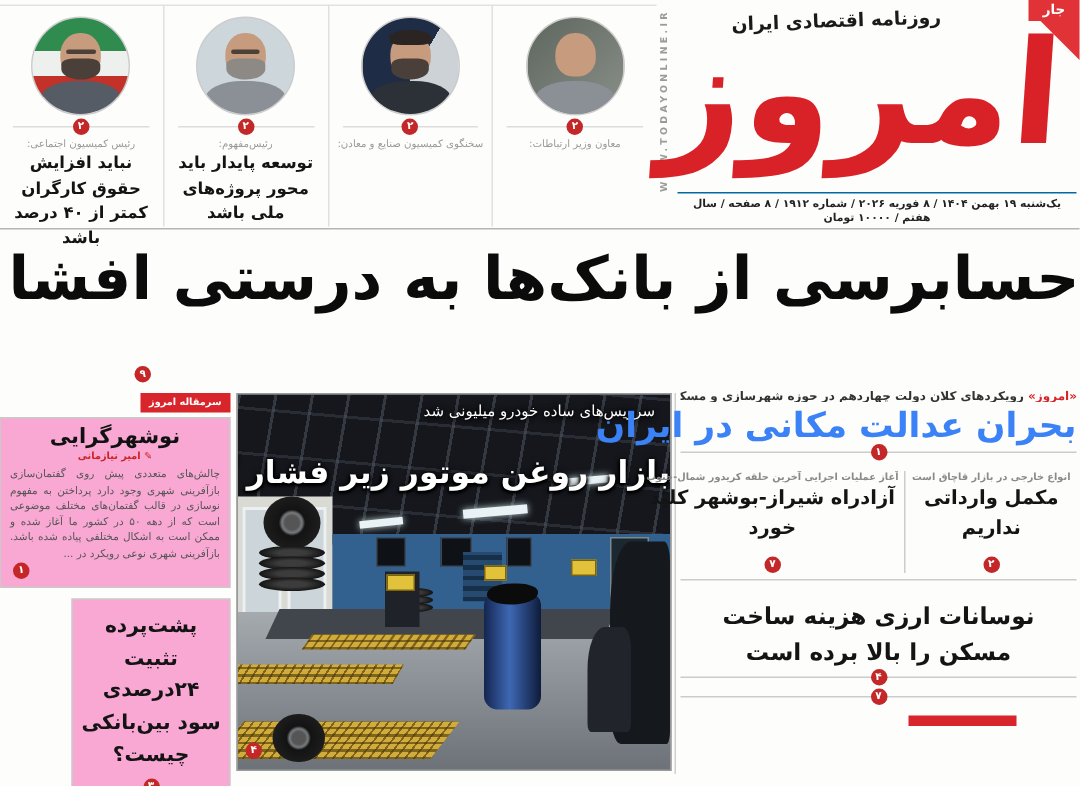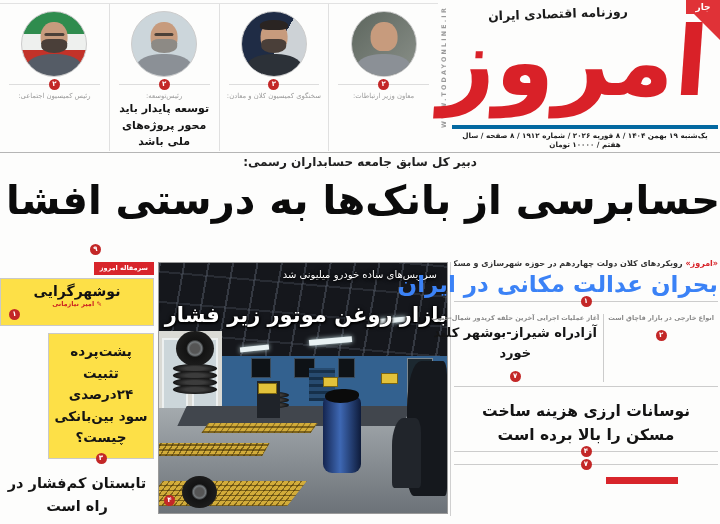--- a/index.html
+++ b/index.html
@@ -39,42 +39,42 @@
   .card-title { font-size:11px; font-weight:bold; line-height:1.5; padding:1px 5px 0; color:#141414; }
 
   
   .logo-area { position:absolute; right:0; top:0; width:282px; height:152px; }
   .vurl { position:absolute; left:2px; top:6px; height:134px; writing-mode:vertical-rl;
           transform:rotate(180deg); font-size:6.3px; letter-spacing:2.2px; color:#9a9a9a; font-weight:bold; }
   .tagline { position:absolute; top:6px; right:92px; font-size:12.5px; font-weight:bold;
              transform:rotate(-2deg); color:#1a1a1a; }
   .logo-text { position:absolute; top:2px; right:12px; font-size:96px; font-weight:bold;
                color:#d92128; line-height:1.25; transform:skewX(-4deg); }
-  .dateline { position:absolute; bottom:0; left:14px; right:2px; border-top:4px solid #0369a1;
+  .dateline { position:absolute; bottom:0; left:14px; right:2px; border-top:1px solid #0369a1;
               font-size:7.2px; font-weight:bold; color:#222; text-align:center; padding:2px 0 3px; }
   .ribbon { position:absolute; top:0; right:0; width:34px; height:14px; background:#e03237;
             color:#fff; font-size:9px; font-weight:bold; text-align:center; line-height:14px; overflow:hidden; }
   .ribbon-tail { position:absolute; top:14px; right:0; width:0; height:0; border-style:solid;
                  border-width:0 26px 26px 0; border-color:transparent #e03237 transparent transparent; }
   .topline { position:absolute; top:152px; left:0; right:0; border-top:1px solid #b5b5b5; }
 
   
   .lead { position:absolute; top:155px; left:0; right:0; height:102px; text-align:center; }
   .lead-kicker { font-size:12px; font-weight:bold; color:#222; }
   .lead-headline { font-size:40px; font-weight:bold; color:#0b0b0b; letter-spacing:-1px;
                    line-height:1.55; white-space:nowrap; }
   .lead .pbadge { position:absolute; left:90px; bottom:2px; }
 
   
   .vsep { position:absolute; left:450px; top:262px; bottom:8px; border-left:1px solid #d0d0d0; }
 
   .leftcol { position:absolute; right:566px; top:255px; width:154px; }
   .tag { display:inline-block; background:#d8252b; color:#fff; font-size:6.5px; font-weight:bold;
          padding:2px 6px 3px; }
-  .box { border:1px solid #c9c9c9; background:#fde047; position:relative; }
+  .box { border:1px solid #c9c9c9; background:#f9a8d4; position:relative; }
   .ed-box { margin-top:3px; padding:4px 6px 3px; }
   .ed-title { text-align:center; font-size:14px; font-weight:bold; }
   .ed-author { text-align:center; font-size:6.5px; color:#c22; font-weight:bold; margin-top:1px; }
   .ed-body { font-size:7px; color:#555; text-align:justify; line-height:1.5; margin-top:3px; }
   .ed-badge { float:left; margin:1px 0 2px 2px; }
   .box2 { margin-top:7px; padding:7px 4px 9px;margin-left:48px; }
   .box2 .title { font-size:13.5px; font-weight:bold; text-align:center; line-height:1.6; color:#141414; }
   .bottom-badge { position:absolute; bottom:-6px; left:50%; margin-left:-5.5px; }
   .plain-block { margin-top:13px; text-align:center; position:relative; padding-bottom:8px; }
   .mini-kicker { font-size:6.5px; color:#c0392b; font-weight:bold; }
@@ -183,78 +183,79 @@
     <div class="card">
       <div class="avatar face-b">
         <div class="head"></div>
           <div class="hair"></div>
           <div class="beard"></div>
           <div class="torso dark"></div>
       </div>
       <div class="card-line">
         <span class="pbadge">۲</span>
       </div>
-      <div class="card-kicker">سخنگوی کمیسیون کلان و معادن:</div>
+      <div class="card-kicker">سخنگوی کمیسیون صنایع و معادن:</div>
     </div>
 
     <div class="card">
       <div class="avatar face-c">
         <div class="head"></div>
           <div class="glasses"></div>
           <div class="beard gray"></div>
           <div class="torso light"></div>
       </div>
       <div class="card-line">
         <span class="pbadge">۲</span>
       </div>
-      <div class="card-kicker">رئیس‌توسعه:</div>
+      <div class="card-kicker">رئیس‌مفهوم:</div>
       <div class="card-title">توسعه پایدار باید محور پروژه‌های ملی باشد</div>
     </div>
 
     <div class="card">
       <div class="avatar face-d">
         <div class="head"></div>
           <div class="glasses"></div>
           <div class="beard"></div>
           <div class="torso"></div>
       </div>
       <div class="card-line">
         <span class="pbadge">۲</span>
       </div>
       <div class="card-kicker">رئیس کمیسیون اجتماعی:</div>
+      <div class="card-title">نباید افزایش حقوق کارگران کمتر از ۴۰ درصد باشد</div>
     </div>
   </div>
 
   <div class="logo-area">
     <div class="vurl">WWW.TODAYONLINE.IR</div>
     <div class="tagline">روزنامه اقتصادی ایران</div>
     <div class="logo-text">امروز</div>
     <div class="dateline">یک‌شنبه ۱۹ بهمن ۱۴۰۴ / ۸ فوریه ۲۰۲۶ / شماره ۱۹۱۲ / ۸ صفحه / سال هفتم / ۱۰۰۰۰ تومان</div>
   </div>
   <div class="ribbon">جار</div>
   <div class="ribbon-tail"></div>
   <div class="topline"></div>
 
   <div class="lead">
-    <div class="lead-kicker">دبیر کل سابق جامعه حسابداران رسمی:</div>
     <div class="lead-headline">حسابرسی از بانک‌ها به درستی افشا نمی‌شود</div>
     <span class="pbadge">۹</span>
   </div>
 
   <div class="vsep"></div>
 
   <div class="leftcol">
     <div class="tag">سرمقاله امروز</div>
 
     <div class="box ed-box">
       <div class="ed-title">نوشهرگرایی</div>
       <div class="ed-author">
         <span>✎</span>
         <span>امیر نیازمانی</span>
       </div>
+      <div class="ed-body">چالش‌های متعددی پیش روی گفتمان‌سازی بازآفرینی شهری وجود دارد پرداختن به مفهوم نوسازی در قالب گفتمان‌های مختلف موضوعی است که از دهه ۵۰ در کشور ما آغاز شده و ممکن است به اشکال مختلفی پیاده شده باشد. بازآفرینی شهری نوعی رویکرد در ...</div>
       <span class="pbadge ed-badge">۱</span>
       <div style="clear:both"></div>
     </div>
 
     <div class="box box2">
       <div class="title">پشت‌پرده تثبیت ۲۴درصدی سود بین‌بانکی چیست؟</div>
       <span class="pbadge bottom-badge">۳</span>
     </div>
 
     <div class="plain-block">
@@ -318,20 +319,21 @@
       <span class="brand">«امروز»</span><span> رویکردهای کلان دولت چهاردهم در حوزه شهرسازی و مسکن را بررسی می‌کند</span>
     </div>
     <div class="rc-headline">بحران عدالت مکانی در ایران</div>
     <div class="divider">
       <span class="pbadge">۱</span>
     </div>
 
     <div class="pair">
       <div class="cell">
         <span class="mini-kicker">انواع خارجی در بازار قاچاق است</span>
+        <div class="title">مکمل وارداتی نداریم</div>
         <span class="pbadge">۲</span>
       </div>
       <div class="cell">
         <span class="mini-kicker">آغاز عملیات اجرایی آخرین حلقه کریدور شمال-جنوب</span>
         <div class="title">آزادراه شیراز-بوشهر کلید خورد</div>
         <span class="pbadge">۷</span>
       </div>
     </div>
     <div class="divider"></div>
 

